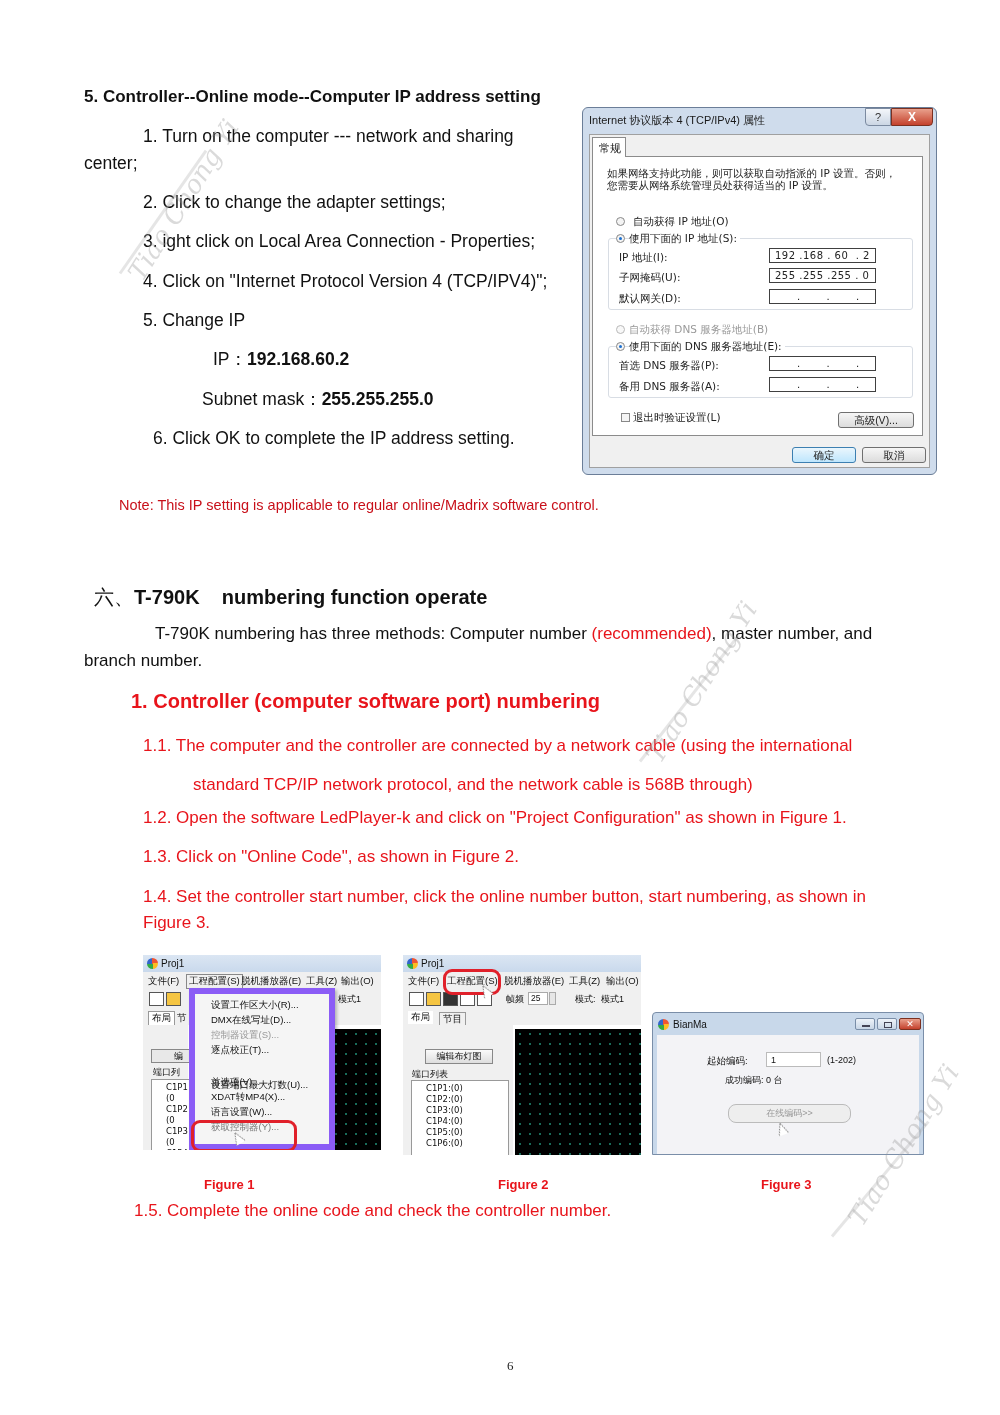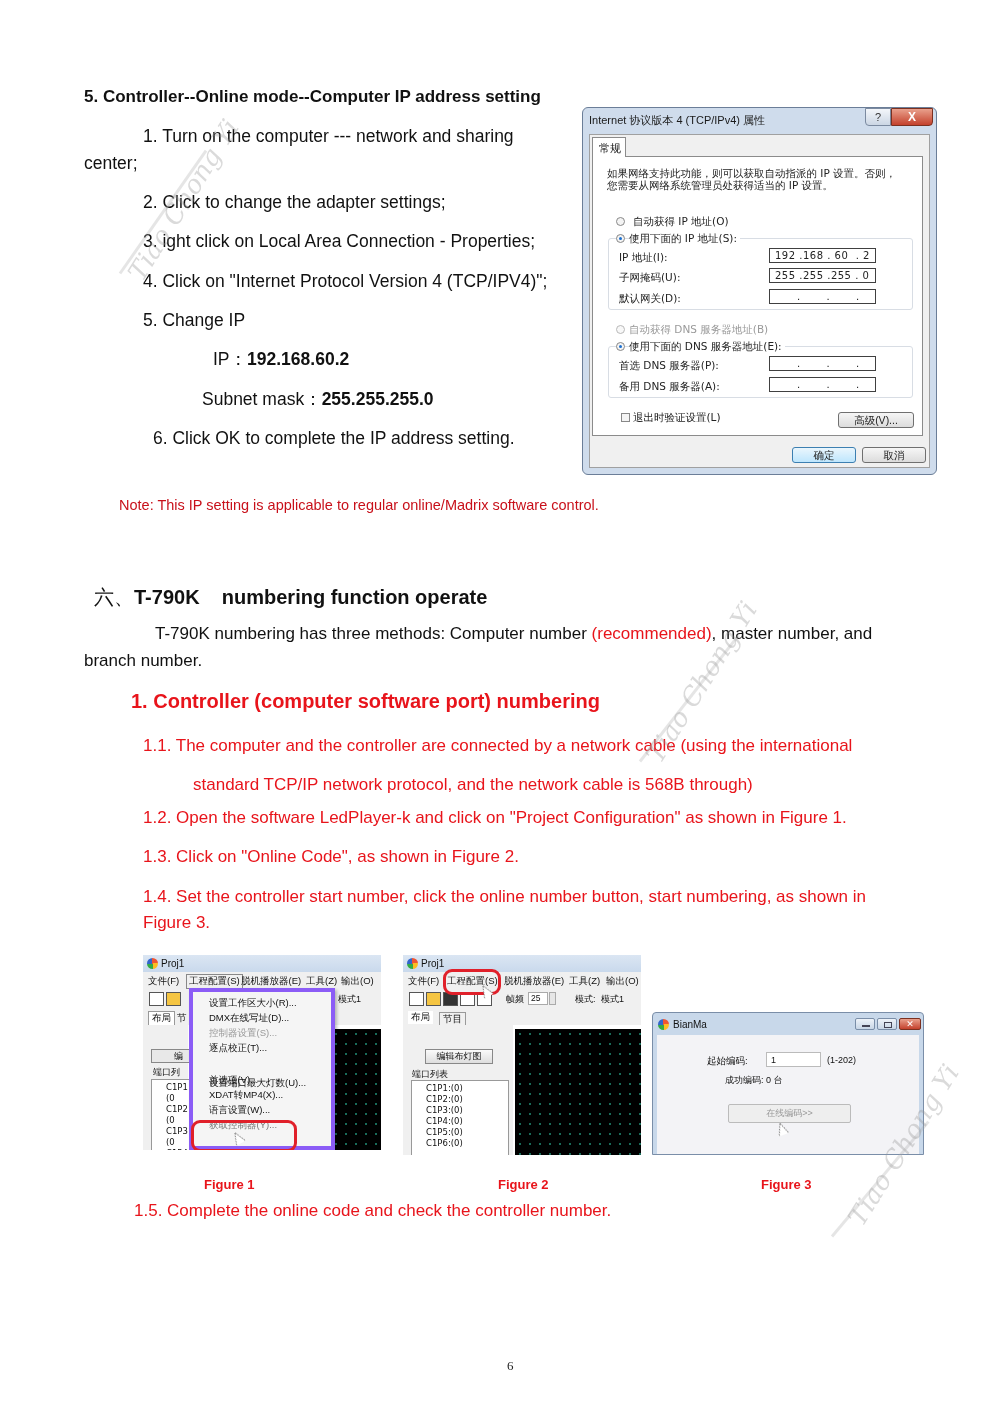--- a/index.html
+++ b/index.html
@@ -37,21 +37,21 @@
   .app-title { position: absolute; left: 0; top: 0; right: 0; height: 17px; background: linear-gradient(#dbe6f3,#c9d9ec); font-size: 10px; padding: 3px 0 0 18px; color: #111; }
   .app-logo { position: absolute; left: 4px; top: 3px; width: 11px; height: 11px; border-radius: 50%; background: conic-gradient(#e53 0 25%, #fb2 0 50%, #3a4 0 75%, #36c 0); }
   .menubar { position: absolute; left: 0; right: 0; top: 17px; height: 17px; background: #f0f0f0; font-size: 9.5px; }
   .menubar span { position: absolute; top: 3px; white-space: nowrap; }
   .toolbar { position: absolute; left: 0; right: 0; top: 34px; height: 20px; background: #f0f0f0; }
   .tb-btn { position: absolute; top: 3px; width: 15px; height: 14px; border: 1px solid #555; background: #fff; }
   .tabsrow { position: absolute; left: 0; right: 0; top: 54px; height: 16px; background: #f0f0f0; font-size: 9.5px; }
   .leftpane { position: absolute; left: 0; top: 70px; background: #f0f0f0; }
   .canvas-black { position: absolute; background: #000; background-image: radial-gradient(#1a6b5a 0.8px, transparent 1px); background-size: 10px 10px; }
   .portlist { position: absolute; background: #fff; border: 1px solid #999; font-size: 8.5px; line-height: 11px; padding: 2px 14px; font-family: "DejaVu Sans", sans-serif; }
-  .menu-drop { position: absolute; background: #f5f5f5; border: 4px solid #8b5cf6; box-shadow: 2px 2px 3px rgba(0,0,0,0.25); font-size: 9.5px; }
+  .menu-drop { position: absolute; background: #f5f5f5; border: 6px solid #8b5cf6; box-shadow: 2px 2px 3px rgba(0,0,0,0.25); font-size: 9.5px; }
   .menu-drop div { position: absolute; left: 16px; white-space: nowrap; }
   .red-ring { position: absolute; border: 3px solid #e0202a; border-radius: 9px; }
   .cursor { position: absolute; width: 0; height: 0; border-left: 5px solid transparent; border-right: 5px solid transparent; border-bottom: 12px solid #fff; filter: drop-shadow(0 0 0.6px #000) drop-shadow(0 0 0.6px #000); transform: rotate(-30deg); }
 
   .fig-caption { position: absolute; font-size: 13px; font-weight: bold; color: #e8141b; }
   .page-num { position: absolute; left: 507px; top: 1358px; font-family: "Liberation Serif", serif; font-size: 13px; color: #222; }
 </style>
 </head>
 <body>
 
@@ -229,21 +229,21 @@
     </div>
   <div style="position:absolute;left:224px;top:5px;width:20px;height:12px;border:1px solid #7a8ea8;border-radius:2px;background:linear-gradient(#eef3f9,#c8d6e6);">
       <div style="position:absolute;left:6px;top:3px;width:8px;height:6px;border:1px solid #445;"></div>
     </div>
   <div style="position:absolute;left:246px;top:5px;width:22px;height:12px;border:1px solid #7b3020;border-radius:2px;background:linear-gradient(#e9a08c,#c4412c);color:#fff;font-size:9px;text-align:center;line-height:11px;font-weight:bold;"><span>✕</span></div>
   <div style="position:absolute;left:4px;top:22px;width:262px;height:121px;background:#f3f3f6;">
     <div style="position:absolute;left:50px;top:20px;font-size:9.5px;">起始编码:</div>
     <div style="position:absolute;left:109px;top:17px;width:55px;height:15px;background:#fff;border:1px solid #bbb;font-size:9px;padding:2px 0 0 4px;">1</div>
     <div style="position:absolute;left:170px;top:20px;font-size:9px;">(1-202)</div>
     <div style="position:absolute;left:68px;top:39px;font-size:9px;">成功编码: 0 台</div>
-    <div style="position:absolute;left:71px;top:69px;width:123px;height:19px;background:#eee;border:1px solid #bbb;border-radius:2px;color:#999;font-size:9px;text-align:center;line-height:17px;">在线编码&gt;&gt;</div>
+    <div style="position:absolute;left:71px;top:69px;width:123px;height:19px;background:#eee;border:1px solid #bbb;border-radius:8px;color:#999;font-size:9px;text-align:center;line-height:17px;">在线编码&gt;&gt;</div>
     <div class="cursor" style="left:120px;top:88px;transform:rotate(-20deg);"></div>
   </div>
 </div>
 
 <div class="wm" style="left:842px;top:1215px;">Tiao Chong Yi</div>
 <div class="wm-line" style="left:832px;top:1235px;width:150px;transform:rotate(-50deg);"></div>
 
 <div class="fig-caption" style="left:204px;top:1177px;">Figure 1</div>
 <div class="fig-caption" style="left:498px;top:1177px;">Figure 2</div>
 <div class="fig-caption" style="left:761px;top:1177px;">Figure 3</div>

